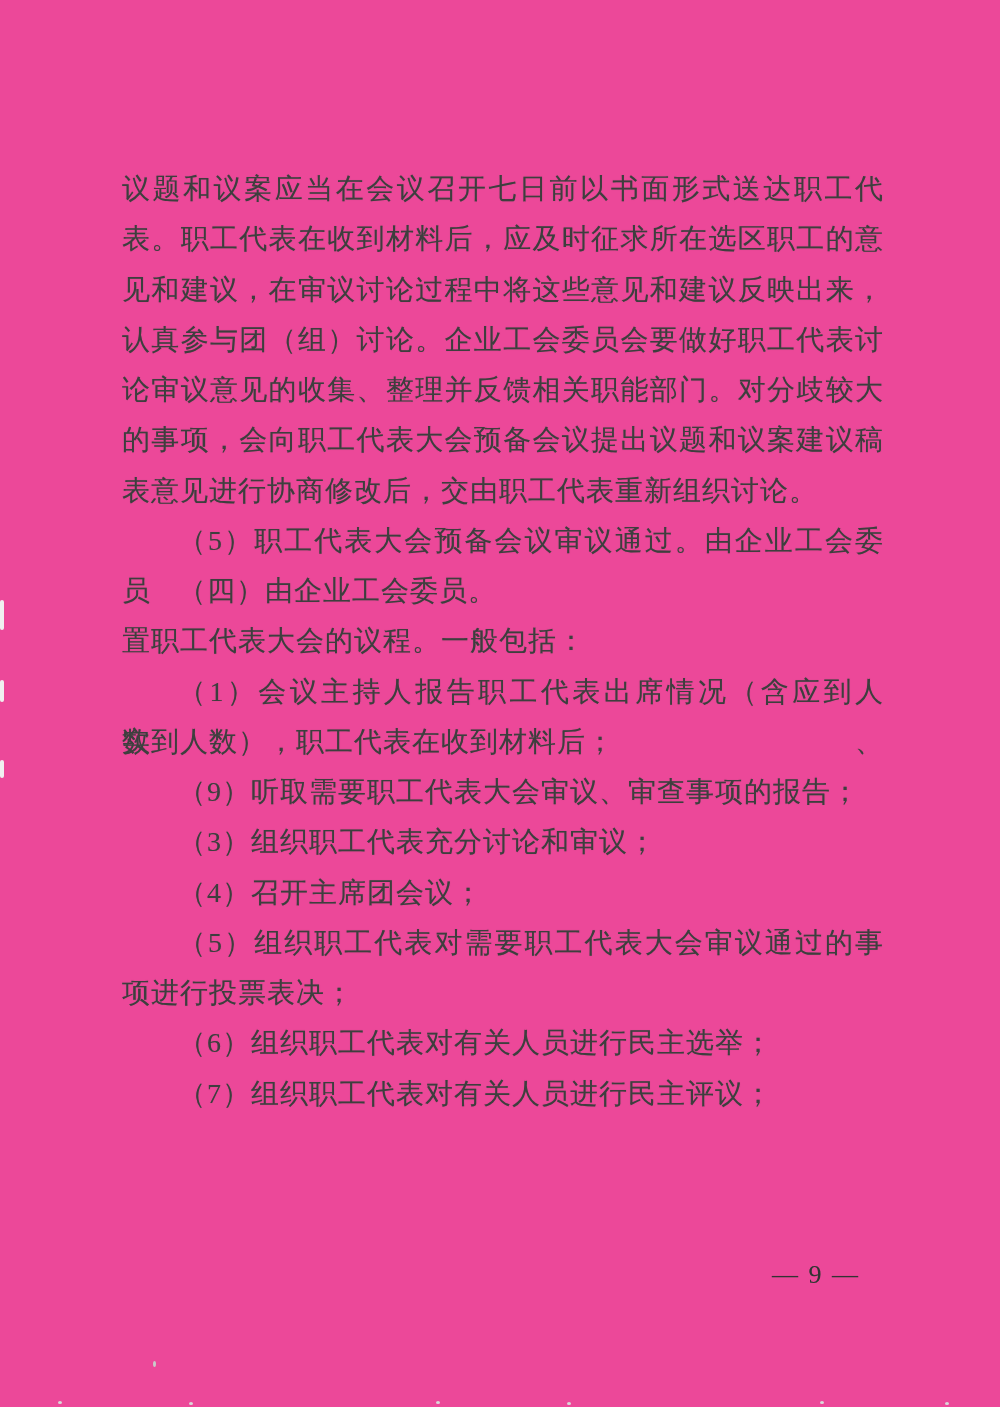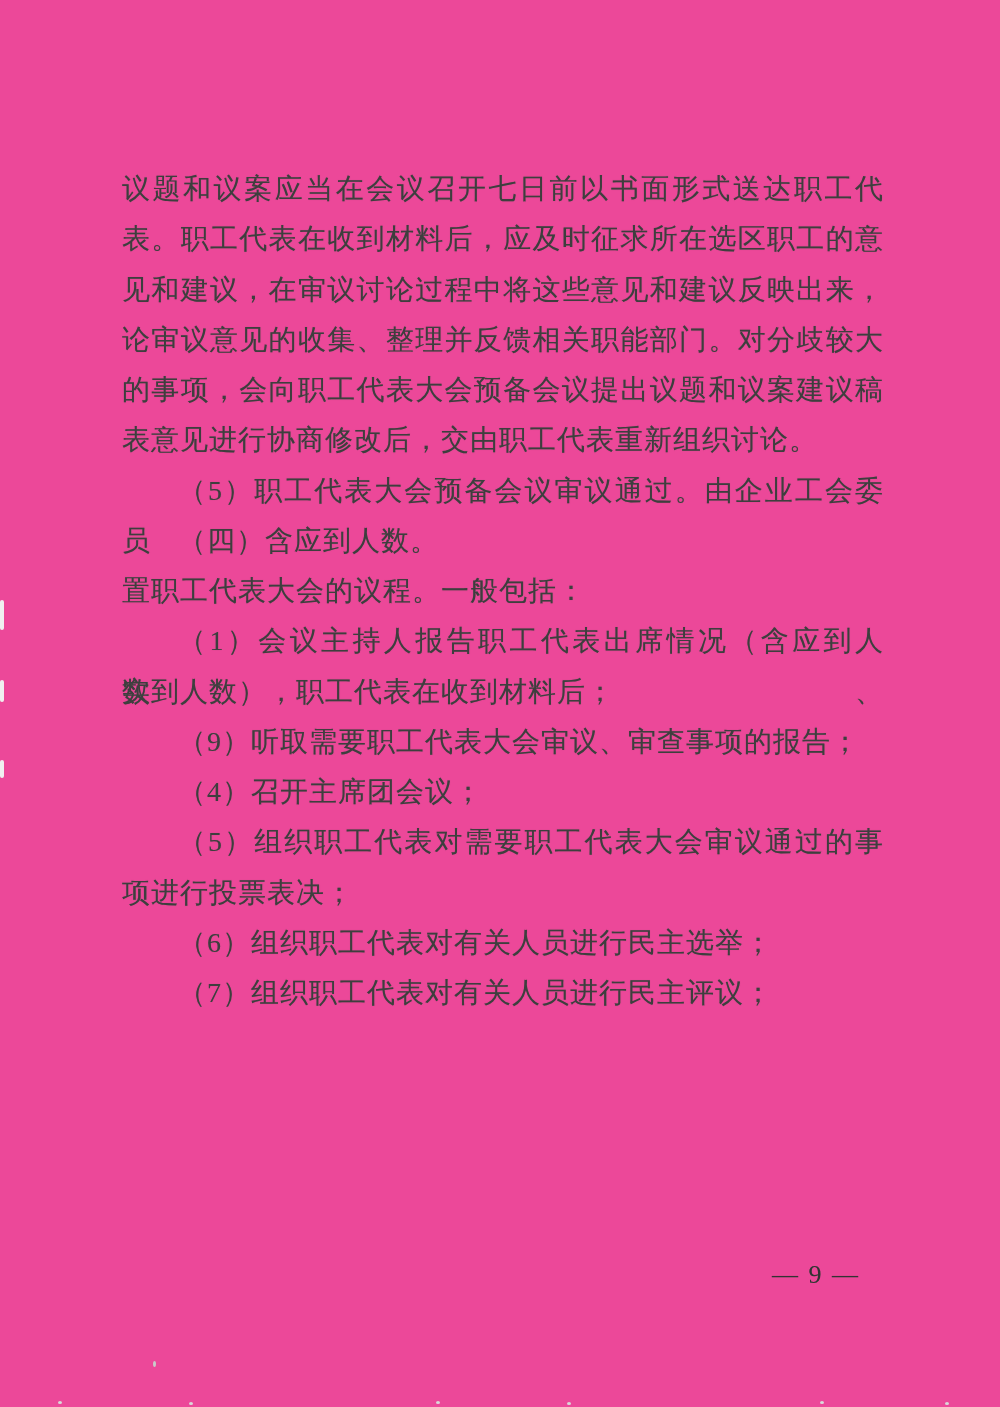--- a/index.html
+++ b/index.html
@@ -64,29 +64,31 @@
 </style>
 </head>
 <body>
 
 <div class="page">
 
   <div class="text-block">
     <div class="line j">议题和议案应当在会议召开七日前以书面形式送达职工代</div>
     <div class="line j">表。职工代表在收到材料后，应及时征求所在选区职工的意</div>
     <div class="line j">见和建议，在审议讨论过程中将这些意见和建议反映出来，</div>
+    <div class="line j">认真参与团（组）讨论。企业工会委员会要做好职工代表讨</div>
     <div class="line j">论审议意见的收集、整理并反馈相关职能部门。对分歧较大</div>
     <div class="line j">的事项，会向职工代表大会预备会议提出议题和议案建议稿</div>
     <div class="line">表意见进行协商修改后，交由职工代表重新组织讨论。</div>
     <div class="line i j">（5）职工代表大会预备会议审议通过。由企业工会委员</div>
-    <div class="line i">（四）含应到人数。</div>
+    <div class="line i">（四）由企业工会委员。</div>
     <div class="line">置职工代表大会的议程。一般包括：</div>
     <div class="line i j">（1）会议主持人报告职工代表出席情况（含应到人数、</div>
     <div class="line">实到人数），职工代表在收到材料后；</div>
     <div class="line i">（9）听取需要职工代表大会审议、审查事项的报告；</div>
+    <div class="line i">（3）组织职工代表充分讨论和审议；</div>
     <div class="line i">（4）召开主席团会议；</div>
     <div class="line i j">（5）组织职工代表对需要职工代表大会审议通过的事</div>
     <div class="line">项进行投票表决；</div>
     <div class="line i">（6）组织职工代表对有关人员进行民主选举；</div>
     <div class="line i">（7）组织职工代表对有关人员进行民主评议；</div>
   </div>
 
   <div class="page-number">— 9 —</div>
 
   <div class="edge-smudge" style="top:600px;height:30px;"></div>

